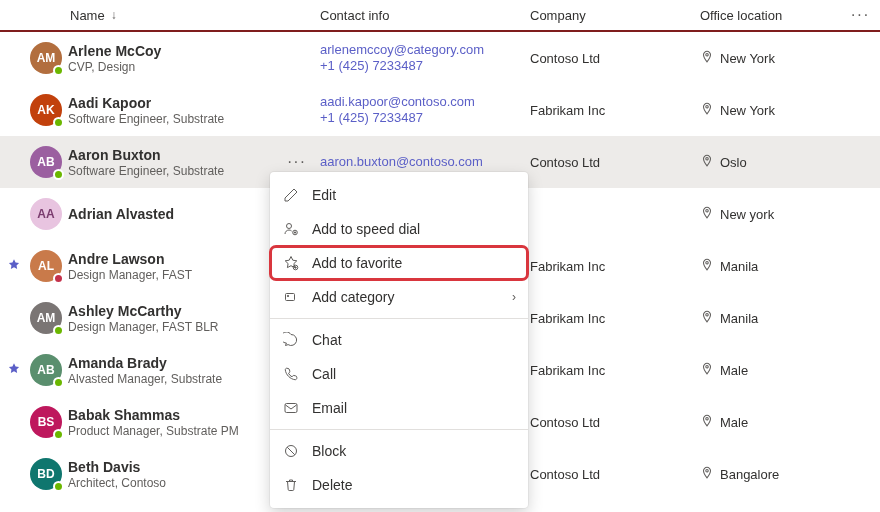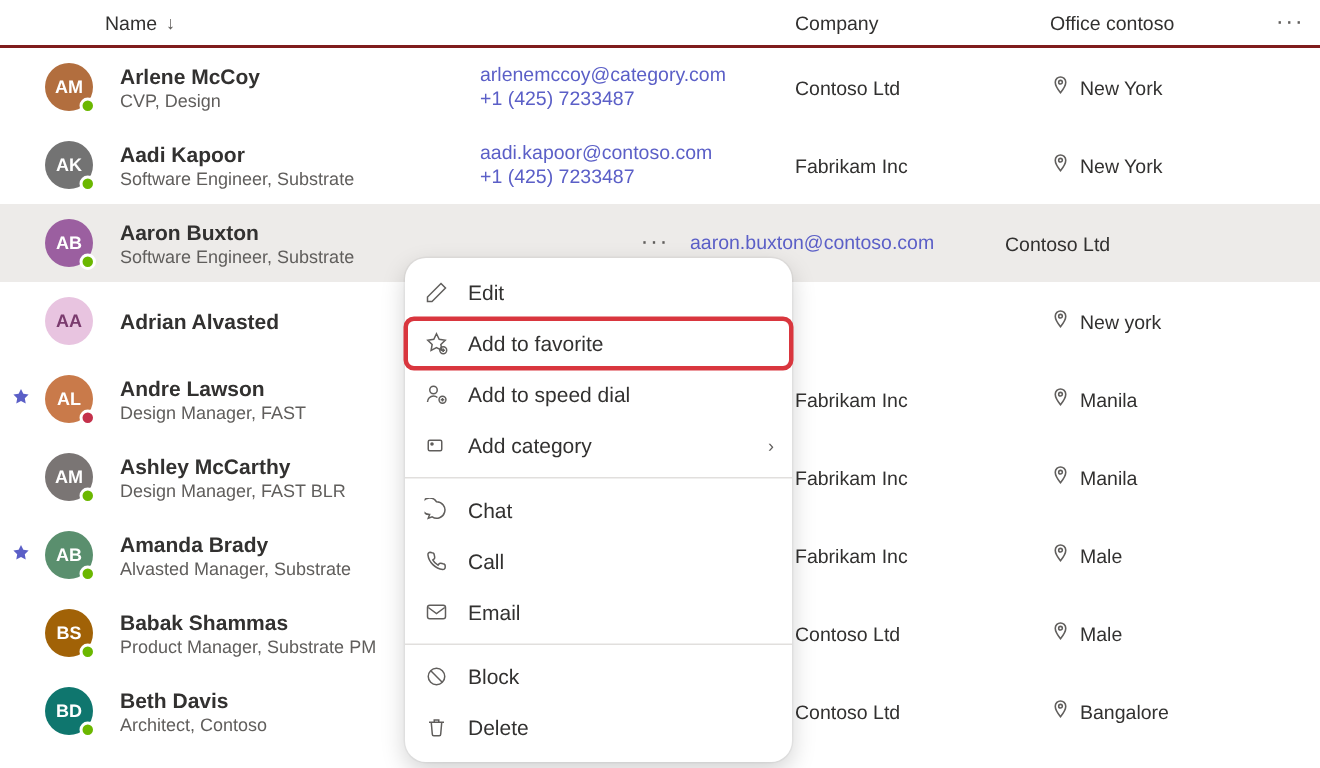--- a/index.html
+++ b/index.html
@@ -31,21 +31,21 @@
   .header-row .col-name { padding-left: 2px; }
   .header-row .hcell { font-weight: 400; color: #323130; }
 
   .row {
     display: flex;
     align-items: center;
     height: 52px;
     border-bottom: 0;
   }
   .row.selected { background: #edebe9; }
-  .row .name-block { display: flex; flex-direction: column; justify-content: center; margin-left: 12px; }
+  .row .name-block { display: flex; flex-direction: column; justify-content: center; }
   .row .person-name { font-weight: 600; font-size: 14px; color: #323130; line-height: 18px; }
   .row .person-title { font-size: 12px; color: #605e5c; line-height: 14px; }
   .row .contact-block { display: flex; flex-direction: column; justify-content: center; }
   .row .email, .row .phone { color: #5b5fc7; font-size: 13px; line-height: 16px; }
   .row .company { font-size: 13px; color: #323130; }
   .row .location { font-size: 13px; color: #323130; }
 
   .avatar {
     width: 32px; height: 32px; border-radius: 50%;
     display: flex; align-items: center; justify-content: center;
@@ -66,21 +66,21 @@
   }
 
   .row-more { color: #605e5c; font-size: 16px; letter-spacing: 1px; cursor: pointer; }
 
   
   .context-menu {
     position: absolute;
     left: 270px; top: 172px;
     width: 258px;
     background: #fff;
-    border-radius: 14px;
+    border-radius: 4px;
     box-shadow: 0 6px 16px rgba(0,0,0,0.18), 0 0 0 1px rgba(0,0,0,0.04);
     padding: 6px 0;
     z-index: 10;
   }
   .menu-item {
     display: flex; align-items: center;
     height: 34px;
     padding: 0 12px;
     gap: 12px;
     font-size: 14px;
@@ -104,23 +104,24 @@
 <body>
 
 <div class="table">
   <div class="header-row">
     <div class="col-star"></div>
     <div class="col-avatar"></div>
     <div class="col-name hcell">
       <span>Name</span>
       <span class="sort-arrow">↓</span>
     </div>
+    <div class="col-contact hcell"><span>Contact info</span></div>
     <div class="col-company hcell"><span>Company</span></div>
     <div class="col-location hcell">
-        <span>Office contoso</span>
+        <span>Office location</span>
       </div>
     <div class="col-more"><span class="header-more-dots">···</span></div>
   </div>
 
   <div id="rows-container">
       <div class="row">
         <div class="col-star"></div>
         <div class="col-avatar">
           <div class="avatar" style="background: rgb(178, 110, 62);">AM<span class="presence available"></span></div>
         </div>
@@ -142,21 +143,21 @@
               <path d="M8 1.5c-2 0-4 1.6-4 4 0 3 4 8 4 8s4-5 4-8c0-2.4-2-4-4-4z"></path>
               <circle cx="8" cy="5.5" r="1.4"></circle>
             </svg></span>
           <span class="location">New York</span>
         </div>
         <div class="col-more"></div>
       </div>
       <div class="row">
         <div class="col-star"></div>
         <div class="col-avatar">
-          <div class="avatar" style="background: #737373;">AK<span class="presence available"></span></div>
+          <div class="avatar" style="background: #c2410c;">AK<span class="presence available"></span></div>
         </div>
         <div class="col-name">
           <div class="name-block">
             <div class="person-name">Aadi Kapoor</div>
             <div class="person-title">Software Engineer, Substrate</div>
           </div>
         </div>
         <div class="col-contact">
           <div class="contact-block">
             <div class="email">aadi.kapoor@contoso.com</div>
@@ -184,20 +185,27 @@
             <div class="person-title">Software Engineer, Substrate</div>
           </div>
           <span class="row-more" style="margin-left: auto; margin-right: 14px;">···</span>
         </div>
         <div class="col-contact">
           <div class="contact-block">
             <div class="email">aaron.buxton@contoso.com</div>
           </div>
         </div>
         <div class="col-company"><span class="company">Contoso Ltd</span></div>
+        <div class="col-location">
+          <span><svg width="14" height="14" viewBox="0 0 16 16" fill="none" stroke="#605e5c" stroke-width="1.2">
+              <path d="M8 1.5c-2 0-4 1.6-4 4 0 3 4 8 4 8s4-5 4-8c0-2.4-2-4-4-4z"></path>
+              <circle cx="8" cy="5.5" r="1.4"></circle>
+            </svg></span>
+          <span class="location">Oslo</span>
+        </div>
         <div class="col-more"></div>
       </div>
       <div class="row">
         <div class="col-star"></div>
         <div class="col-avatar">
           <div class="avatar" style="background: rgb(232, 196, 224); color: rgb(122, 59, 110);">AA</div>
         </div>
         <div class="col-name">
           <div class="name-block">
             <div class="person-name">Adrian Alvasted</div>
@@ -288,21 +296,21 @@
               <path d="M8 1.5c-2 0-4 1.6-4 4 0 3 4 8 4 8s4-5 4-8c0-2.4-2-4-4-4z"></path>
               <circle cx="8" cy="5.5" r="1.4"></circle>
             </svg></span>
           <span class="location">Male</span>
         </div>
         <div class="col-more"></div>
       </div>
       <div class="row">
         <div class="col-star"></div>
         <div class="col-avatar">
-          <div class="avatar" style="background: #a16207;">BS<span class="presence available"></span></div>
+          <div class="avatar" style="background: #be185d;">BS<span class="presence available"></span></div>
         </div>
         <div class="col-name">
           <div class="name-block">
             <div class="person-name">Babak Shammas</div>
             <div class="person-title">Product Manager, Substrate PM</div>
           </div>
         </div>
         <div class="col-contact">
           <div class="contact-block"></div>
         </div>
@@ -347,42 +355,42 @@
 </div>
 
 <div class="context-menu">
   <div class="menu-item">
     <span class="mi-icon">
       <svg width="16" height="16" viewBox="0 0 16 16" fill="none" stroke="currentColor" stroke-width="1">
           <path d="M11 2l3 3-9 9H2v-3l9-9z"></path>
         </svg>
     </span>
     <span>Edit</span>
-  </div>
-  <div class="menu-item highlight">
-    <span class="mi-icon">
-      <svg width="16" height="16" viewBox="0 0 16 16" fill="none" stroke="currentColor" stroke-width="1">
-          <path d="M8 1.5l1.8 3.7 4 .6-2.9 2.8.7 4L8 10.7 4.4 12.6l.7-4L2.2 5.8l4-.6L8 1.5z"></path>
-          <circle cx="12.5" cy="12.5" r="2.3"></circle>
-          <path d="M12.5 11.3v2.4M11.3 12.5h2.4"></path>
-        </svg>
-    </span>
-    <span>Add to favorite</span>
   </div>
   <div class="menu-item">
     <span class="mi-icon">
       <svg width="16" height="16" viewBox="0 0 16 16" fill="none" stroke="currentColor" stroke-width="1">
           <circle cx="6" cy="5" r="2.5"></circle>
           <path d="M2 13c0-2.2 1.8-4 4-4 1 0 1.9.4 2.6 1"></path>
           <circle cx="12" cy="11.5" r="2.3"></circle>
           <path d="M12 10.3v2.4M10.8 11.5h2.4"></path>
         </svg>
     </span>
     <span>Add to speed dial</span>
   </div>
+  <div class="menu-item highlight">
+    <span class="mi-icon">
+      <svg width="16" height="16" viewBox="0 0 16 16" fill="none" stroke="currentColor" stroke-width="1">
+          <path d="M8 1.5l1.8 3.7 4 .6-2.9 2.8.7 4L8 10.7 4.4 12.6l.7-4L2.2 5.8l4-.6L8 1.5z"></path>
+          <circle cx="12.5" cy="12.5" r="2.3"></circle>
+          <path d="M12.5 11.3v2.4M11.3 12.5h2.4"></path>
+        </svg>
+    </span>
+    <span>Add to favorite</span>
+  </div>
   <div class="menu-item">
     <span class="mi-icon">
       <svg width="16" height="16" viewBox="0 0 16 16" fill="none" stroke="currentColor" stroke-width="1">
           <rect x="2.5" y="4.5" width="9" height="7" rx="1"></rect>
           <circle cx="5" cy="7" r="0.7" fill="currentColor"></circle>
         </svg>
     </span>
     <span>Add category</span>
     <span class="chevron">›</span>
   </div>

